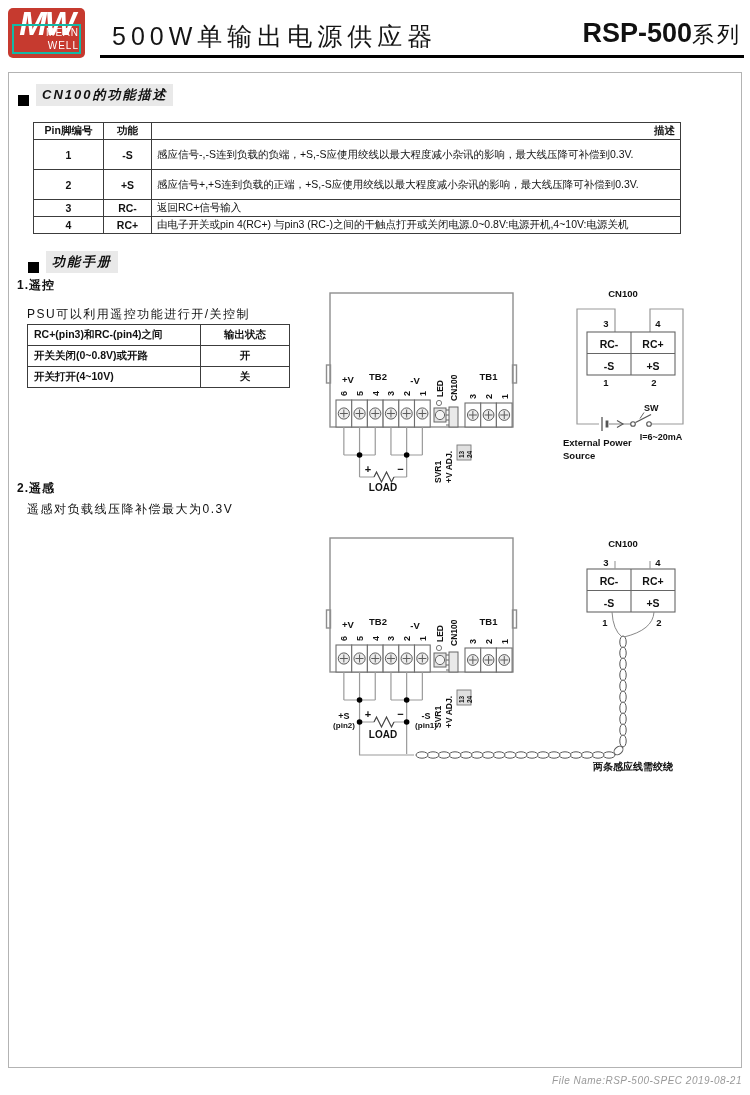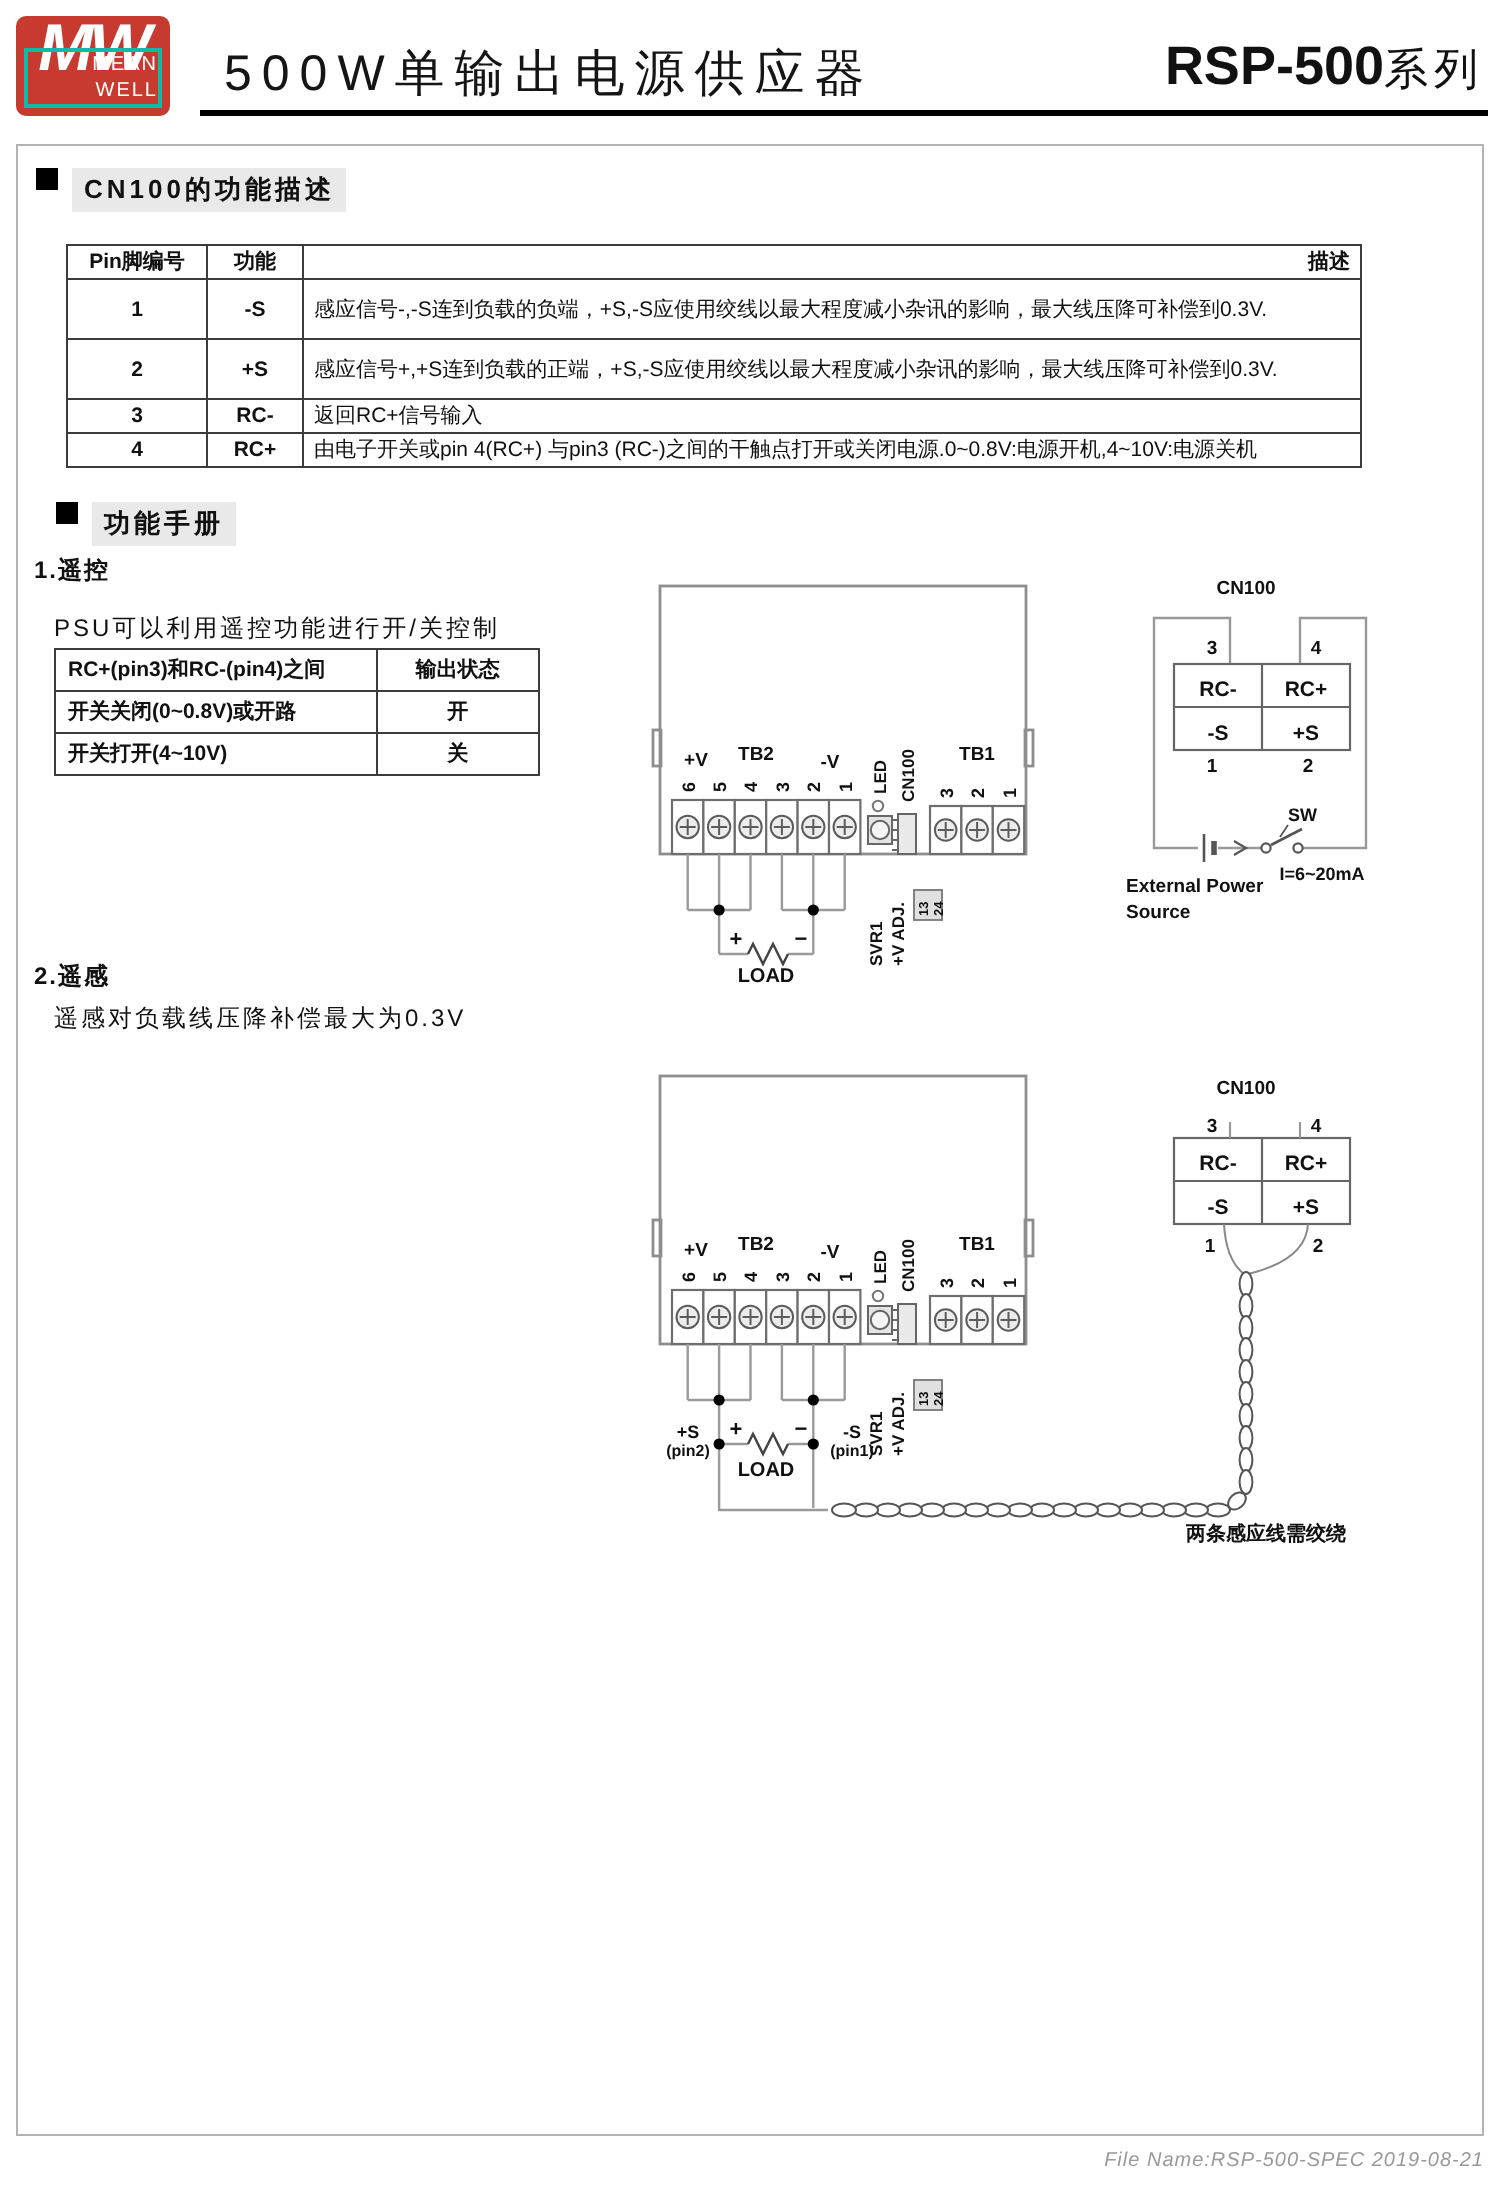--- a/index.html
+++ b/index.html
@@ -20,36 +20,36 @@
   .doc-title { position:absolute; left:112px; top:20px; font-size:25px;
                letter-spacing:5px; color:#151515; }
   .series { position:absolute; right:8px; top:18px; white-space:nowrap; }
   .series b { font-size:27px; font-weight:bold; letter-spacing:0; }
   .series span { font-size:22px; letter-spacing:3px; }
   .header-rule { position:absolute; left:100px; width:644px; top:55px; height:3px; background:#000; }
   
   .frame { position:absolute; left:8px; top:72px; width:734px; height:996px;
            border:1px solid #b3b3b3; background:#fff; }
   .sec-head { position:absolute; font-size:13px; font-weight:bold; letter-spacing:2px;
-              display:flex; align-items:flex-start; gap:7px; }
+              display:flex; align-items:flex-end; gap:7px;font-style:italic; }
   .sec-head .sq { width:11px; height:11px; background:#000; display:inline-block; }
   .sec-head .ht { background:#e9e9e9; padding:2px 6px; }
   
   .t1 { position:absolute; left:33px; top:122px; width:648px; border-collapse:collapse; }
   .t1 th, .t1 td { border:1px solid #3c3c3c; font-size:10.5px; vertical-align:middle; }
   .t1 th { font-weight:bold; height:16px; text-align:right; padding:1px 5px; }
   .t1 td { padding:1px 5px; }
   .t1 .c-pin { width:70px; text-align:center; font-weight:bold; }
   .t1 .c-fn  { width:48px; text-align:center; font-weight:bold; }
   .t1 tr.big td { height:30px; }
   .t1 tr.small td { height:15px; }
   
   .sub-title { position:absolute; font-size:12px; font-weight:bold; letter-spacing:1px; }
   .sub-desc  { position:absolute; font-size:12px; letter-spacing:1.5px; }
-  .t2 { position:absolute; left:27px; top:324px; width:243px; border-collapse:collapse; }
+  .t2 { position:absolute; left:27px; top:324px; width:263px; border-collapse:collapse; }
   .t2 td { border:1px solid #3c3c3c; font-size:10.5px; font-weight:bold; height:21px; }
   .t2 .c1 { width:176px; padding:1px 6px; text-align:left; }
   .t2 .c2 { width:91px; text-align:center; }
   
   svg.diag { position:absolute; overflow:visible; }
   svg text { font-family:"Liberation Sans", sans-serif; fill:#111; }
   .lblB { font-weight:bold; font-size:9.5px; }
   .lblS { font-weight:bold; font-size:9px; }
   .lblT { font-weight:bold; font-size:8.5px; }
   .cell { font-weight:bold; font-size:10.5px; }

